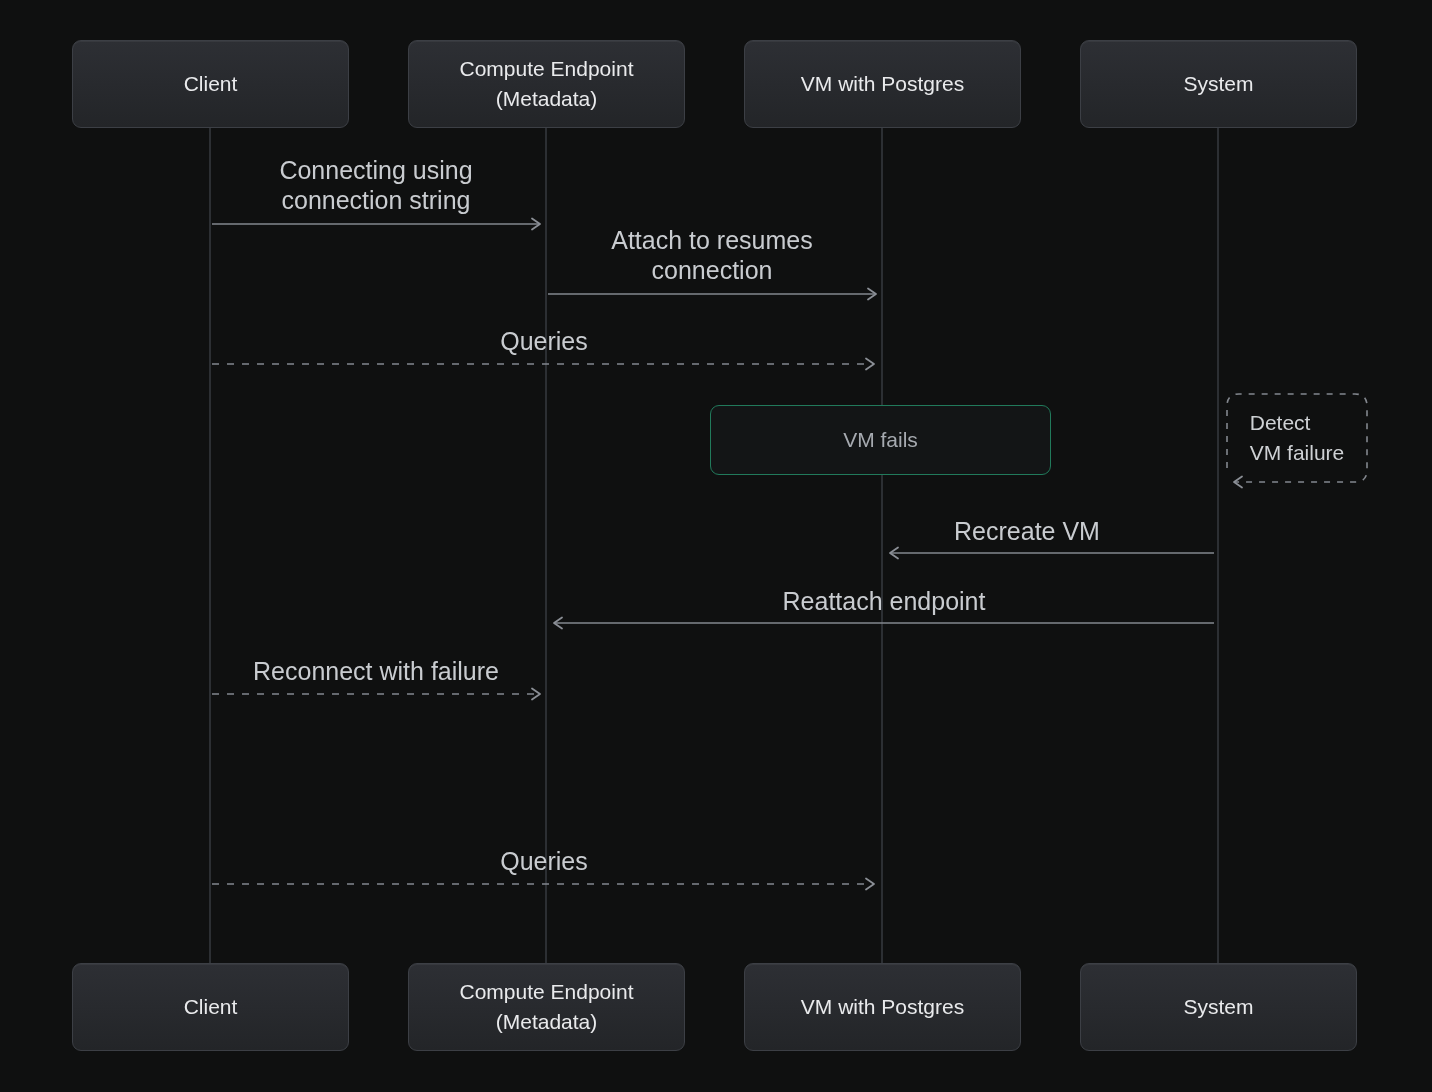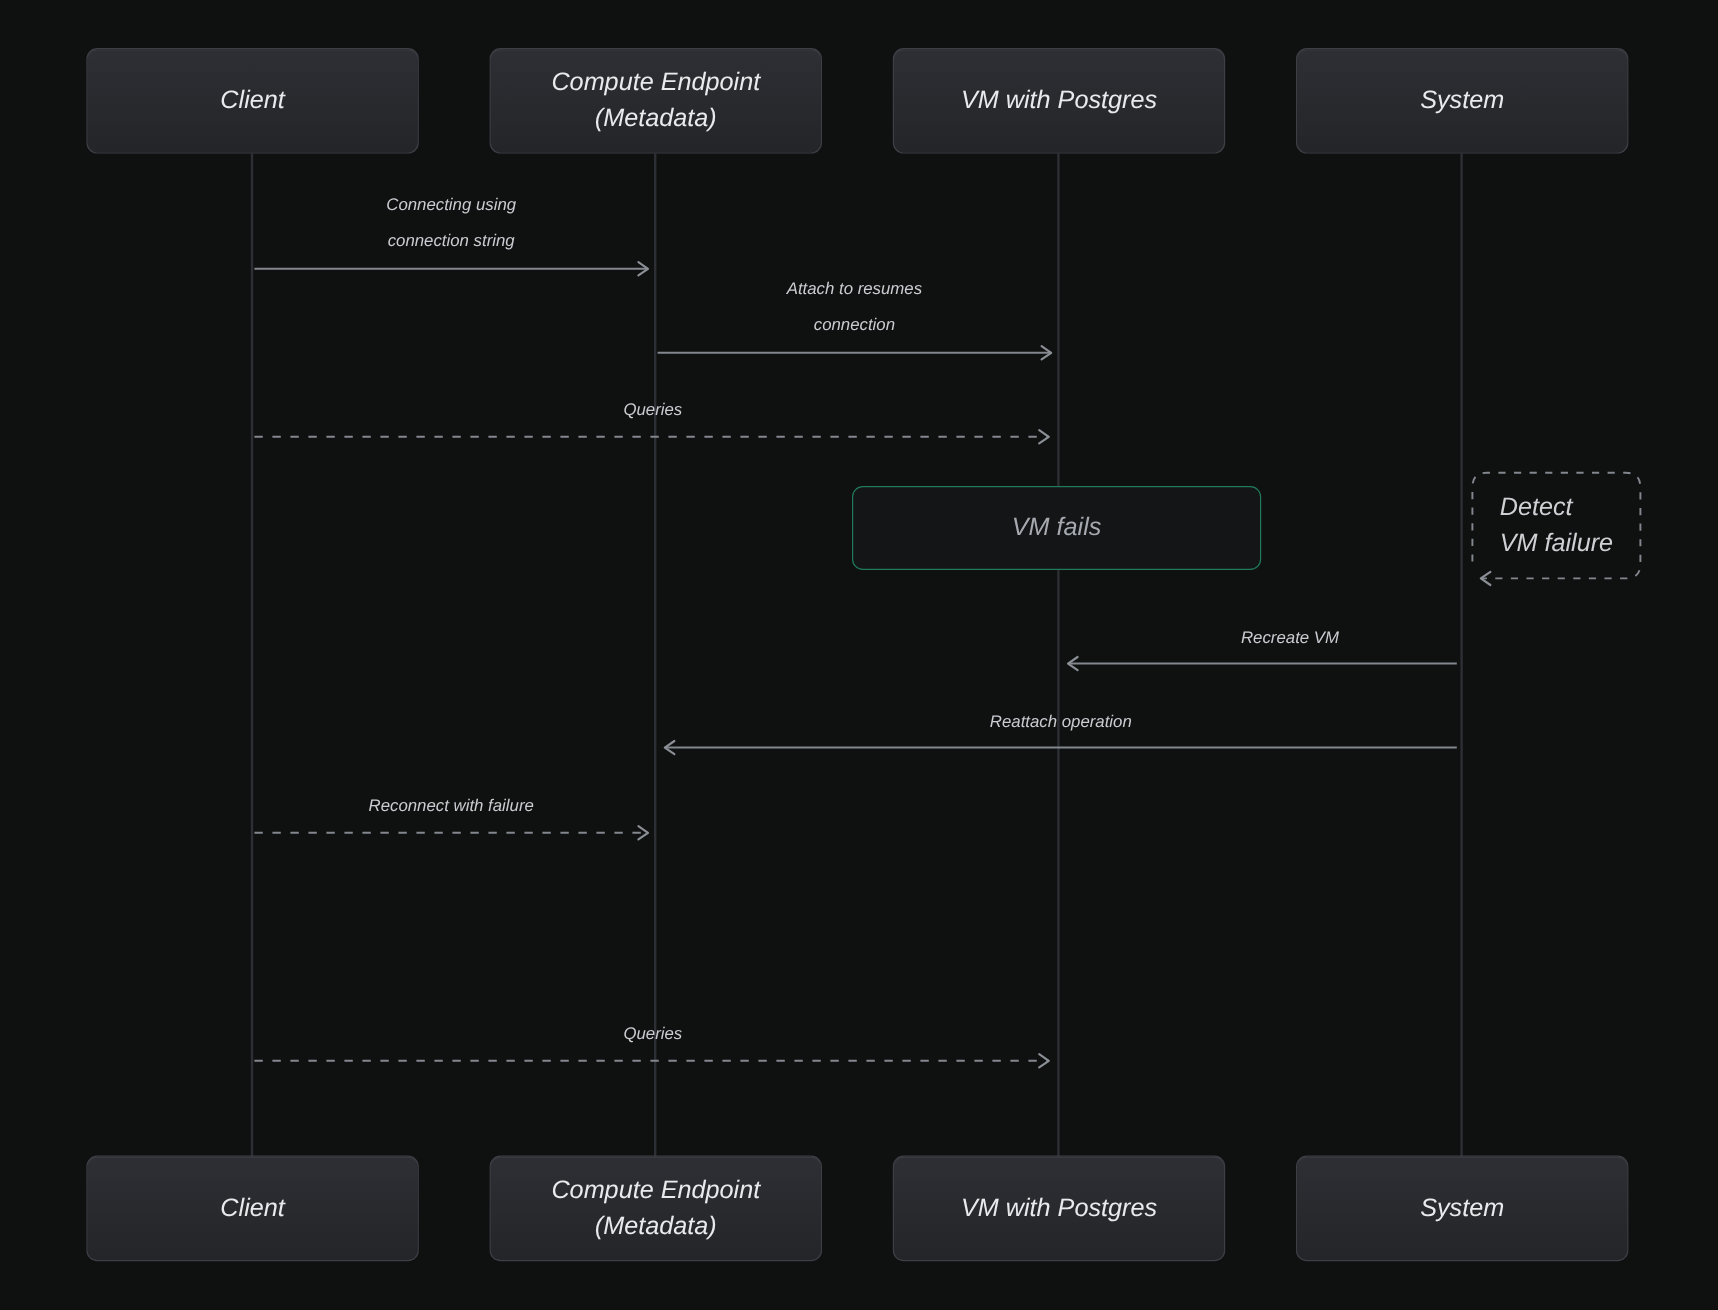--- a/index.html
+++ b/index.html
@@ -17,21 +17,20 @@
     --self-note-text:#ced1d4;
   }
   *{margin:0;padding:0;box-sizing:border-box;}
   html,body{background:var(--background);}
   body{font-family:"Liberation Sans", sans-serif;}
   .stage{
     position:relative;
     width:1432px;height:1092px;
     background:var(--background);
     overflow:hidden;
-    font-style:italic;
   }
   .actor{
     position:absolute;
     width:277px;height:88px;
     border:1px solid var(--actor-border);
     border-radius:9px;
     background:linear-gradient(180deg,var(--actor-fill-top) 0%,var(--actor-fill-bottom) 100%);
     box-shadow:inset 0 1px 0 rgba(255,255,255,0.05);
     color:var(--actor-text);
     font-size:21px;line-height:30px;
@@ -43,21 +42,21 @@
   .lifeline{
     position:absolute;
     width:2px;top:128px;height:836px;
     background:var(--lifeline);
     z-index:1;
   }
   svg.arrows{position:absolute;left:0;top:0;z-index:2;}
   .msg-label{
     position:absolute;
     color:var(--message-text);
-    font-size:14px;line-height:30px;
+    font-size:25px;line-height:30px;
     text-align:center;
     white-space:pre-line;
     z-index:3;
   }
   .note{
     position:absolute;
     left:710px;width:341px;height:70px;
     border:1.5px solid var(--note-border);
     border-radius:9px;
     background:var(--note-fill);
@@ -106,22 +105,22 @@
     <line x1="1214" y1="623" x2="554" y2="623" stroke="#83878e" stroke-width="1.7" marker-end="url(#chev)"></line>
     <line x1="212" y1="694" x2="540" y2="694" stroke="#83878e" stroke-width="1.7" stroke-dasharray="7 8" marker-end="url(#chev)"></line>
     <line x1="212" y1="884" x2="874" y2="884" stroke="#83878e" stroke-width="1.7" stroke-dasharray="7 8" marker-end="url(#chev)"></line>
   </svg>
 
   <div class="msg-label" style="left:212px;top:155px;width:328px">Connecting using
 connection string</div>
   <div class="msg-label" style="left:548px;top:225px;width:328px">Attach to resumes
 connection</div>
   <div class="msg-label" style="left:212px;top:326px;width:664px">Queries</div>
-  <div class="msg-label" style="left:912px;top:516px;width:326px">Recreate VM</div>
-  <div class="msg-label" style="left:554px;top:586px;width:660px">Reattach operation</div>
+  <div class="msg-label" style="left:864px;top:516px;width:326px">Recreate VM</div>
+  <div class="msg-label" style="left:554px;top:586px;width:660px">Reattach endpoint</div>
   <div class="msg-label" style="left:212px;top:656px;width:328px">Reconnect with failure</div>
   <div class="msg-label" style="left:212px;top:846px;width:664px">Queries</div>
 
   <div class="note" style="top:405px">VM fails</div>
   <div class="self-note-label">Detect
 VM failure</div>
 
   <div class="actor" style="left:72px;top:963px">Client</div>
   <div class="actor" style="left:408px;top:963px">Compute Endpoint
 (Metadata)</div>

